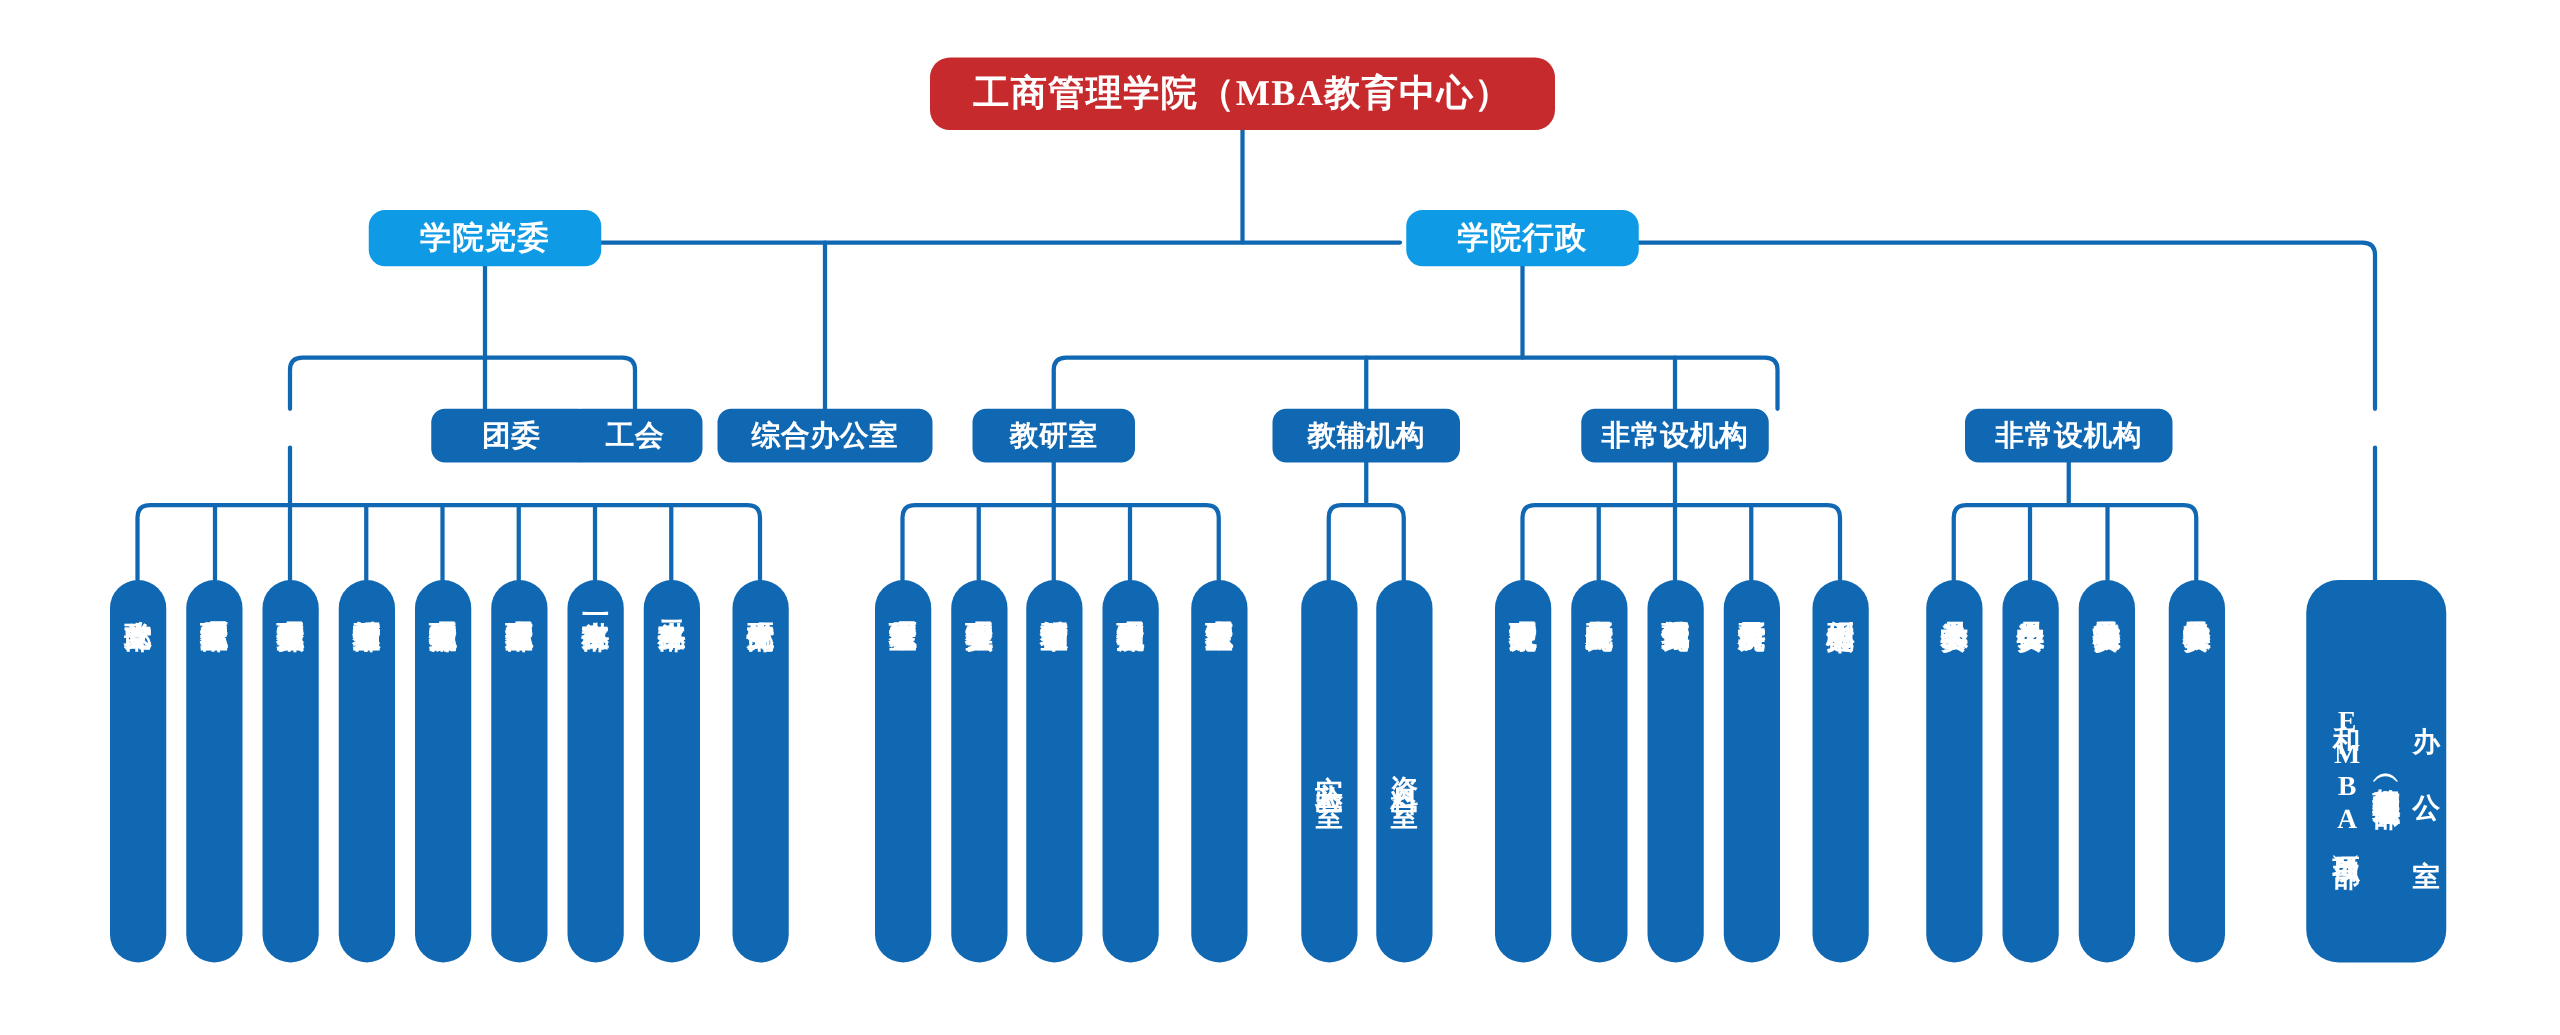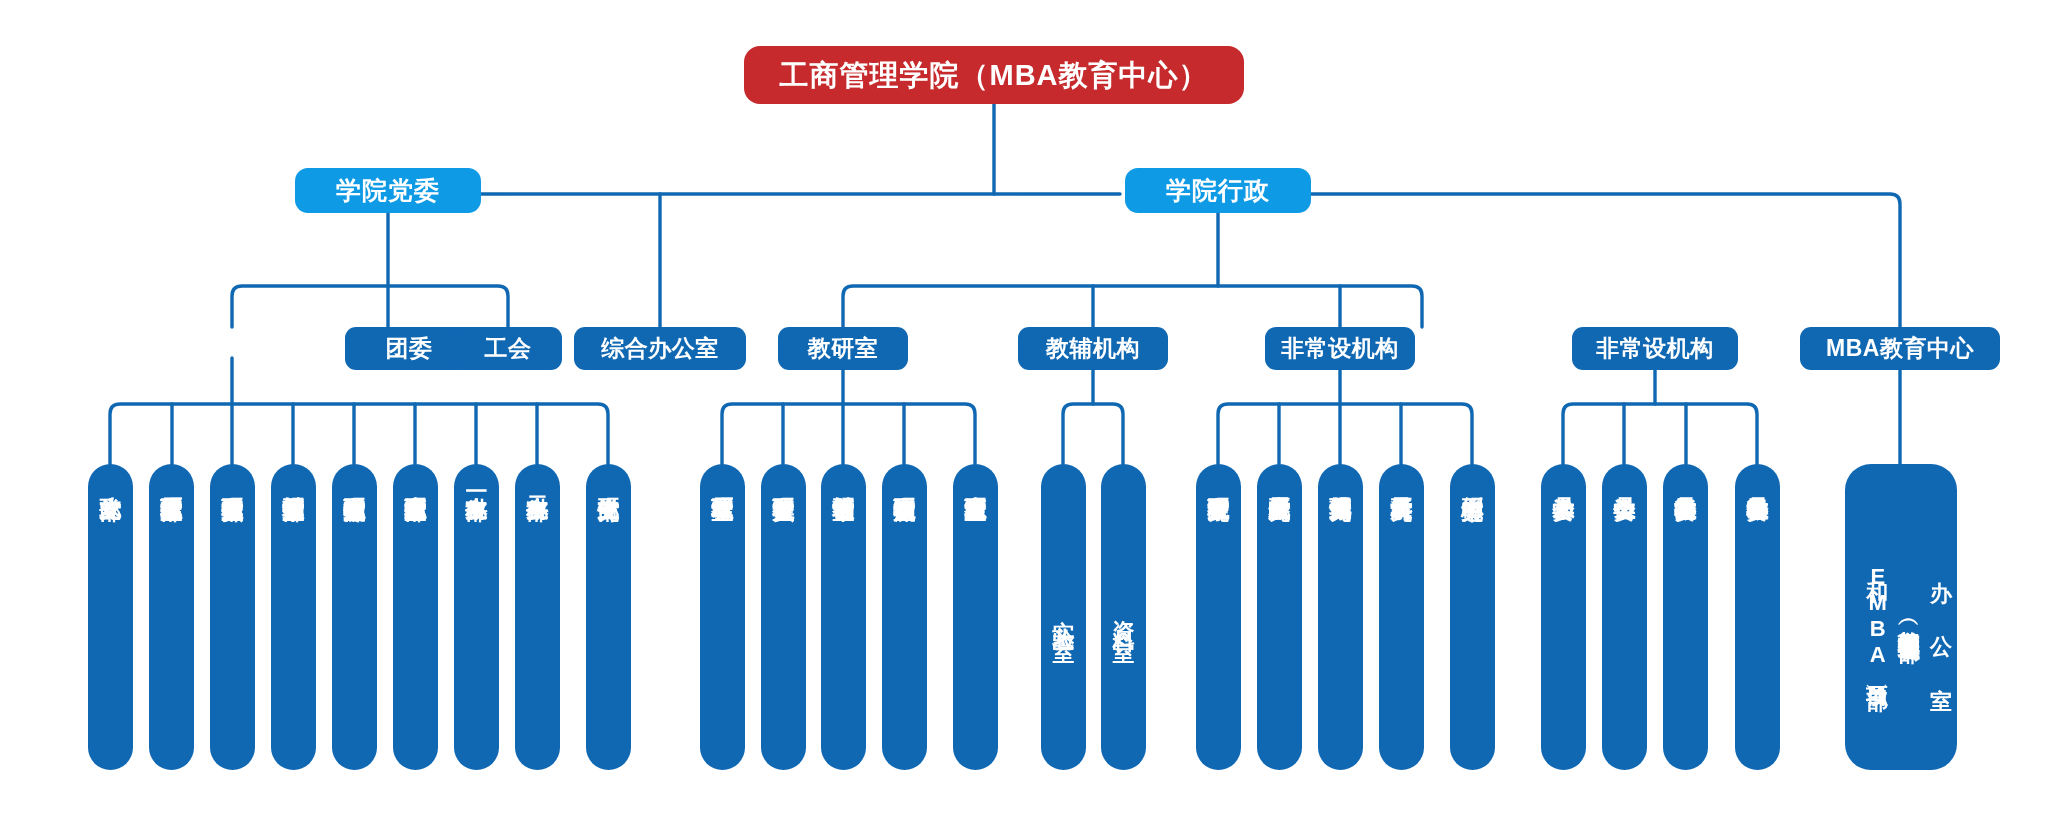--- a/index.html
+++ b/index.html
@@ -1,17 +1,17 @@
 <!DOCTYPE html>
 <html><head>
 <meta charset="utf-8">
 <style>
   html,body{margin:0;padding:0;background:#ffffff;}
   body{font-family:"Liberation Sans","DejaVu Sans",sans-serif;}
-  #stage{position:relative;width:2048px;height:828px;background:#ffffff;overflow:hidden;}
+  #stage{position:relative;width:2048px;height:828px;background:#ffffff;overflow:hidden;font-family:Liberation Serif, serif;}
   #wires{position:absolute;left:0;top:0;width:2048px;height:828px;}
 
   .node{position:absolute;box-sizing:border-box;display:flex;align-items:center;
         justify-content:center;color:#ffffff;text-align:center;line-height:1.18;
         border-radius:14px;z-index:3;}
   .root{background:#c62a2c;border-radius:16px;font-size:29px;font-weight:700;letter-spacing:1px;}
   .l2{background:#0f9ae6;border-radius:13px;font-size:25px;font-weight:700;letter-spacing:1px;}
   .l3{background:#1068b3;border-radius:11px;font-size:23px;font-weight:700;letter-spacing:.5px;}
   .leaf{background:#1068b3;border-radius:26px;font-size:22px;font-weight:700;
         writing-mode:vertical-rl;text-orientation:upright;padding:16px 0;
@@ -86,21 +86,20 @@
   <div class="node l2" style="left:295px;top:168px;width:186px;height:45px;text-align:center;">学院党委</div>
   <div class="node l2" style="left:1125px;top:168px;width:186px;height:45px;">学院行政</div>
 
   <div class="node l3" style="left:334px;top:327px;width:128px;height:43px;margin-left:11px;">团委</div>
   <div class="node l3" style="left:454px;top:327px;width:108px;height:43px;">工会</div>
   <div class="node l3" style="left:574px;top:327px;width:172px;height:43px;">综合办公室</div>
   <div class="node l3" style="left:778px;top:327px;width:130px;height:43px;">教研室</div>
   <div class="node l3" style="left:1018px;top:327px;width:150px;height:43px;">教辅机构</div>
   <div class="node l3" style="left:1265px;top:327px;width:150px;height:43px;">非常设机构</div>
   <div class="node l3" style="left:1572px;top:327px;width:166px;height:43px;">非常设机构</div>
-  <div class="node l3" style="left:1800px;top:327px;width:200px;height:43px;">MBA教育中心</div>
 
   <div class="node leaf" style="left:88px;top:464px;width:45px;height:306px;">党政党支部</div>
   <div class="node leaf" style="left:149px;top:464px;width:45px;height:306px;">管理原理教研室党支部</div>
   <div class="node leaf" style="left:210px;top:464px;width:45px;height:306px;">管理实务教研室党支部</div>
   <div class="node leaf" style="left:271px;top:464px;width:45px;height:306px;">市场营销教研室党支部</div>
   <div class="node leaf" style="left:332px;top:464px;width:45px;height:306px;">物流管理教研室党支部</div>
   <div class="node leaf" style="left:393px;top:464px;width:45px;height:306px;">人力资源管理教研室党支部</div>
   <div class="node leaf" style="left:454px;top:464px;width:45px;height:306px;">本科生一支部</div>
   <div class="node leaf" style="left:515px;top:464px;width:45px;height:306px;">本科生二支部</div>
   <div class="node leaf" style="left:586px;top:464px;width:45px;height:306px;">研究生党支部</div>

